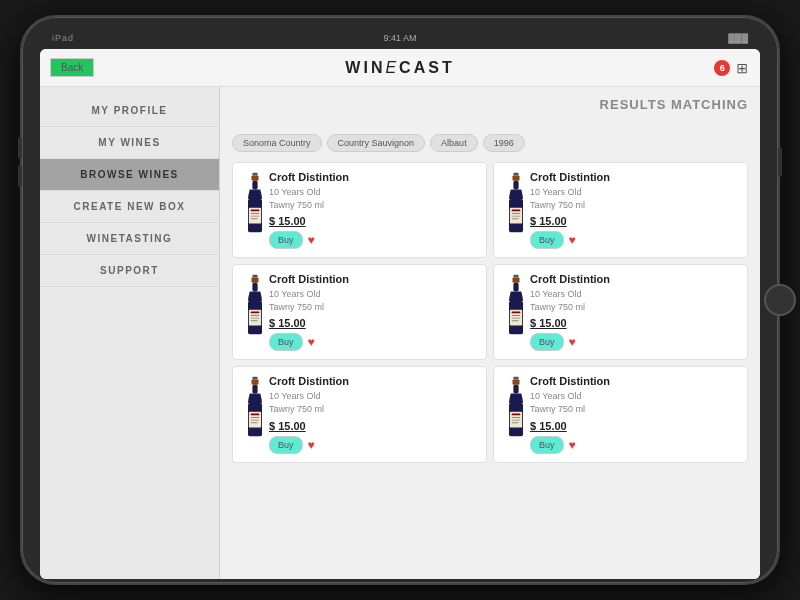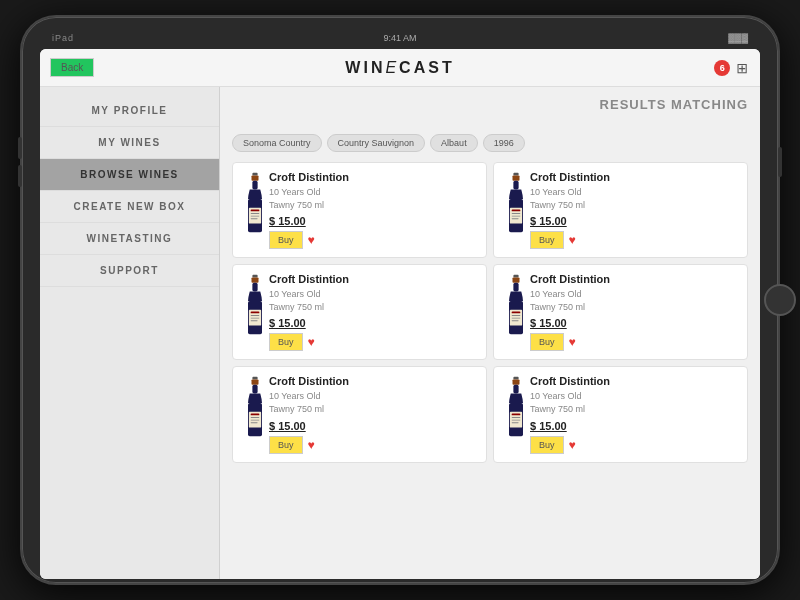--- a/index.html
+++ b/index.html
@@ -257,23 +257,23 @@
       text-decoration: underline;
     }
 
     .wine-actions {
       display: flex;
       align-items: center;
       gap: 5px;
     }
 
     .buy-btn {
-      background: #fde047;
+      background: #5eead4;
       border: 1px solid #ccc;
-      border-radius: 0;
+      border-radius: 8px;
       font-size: 9px;
       color: #555;
       padding: 3px 8px;
       cursor: pointer;
     }
 
     .heart-btn {
       background: none;
       border: none;
       color: #e53935;

